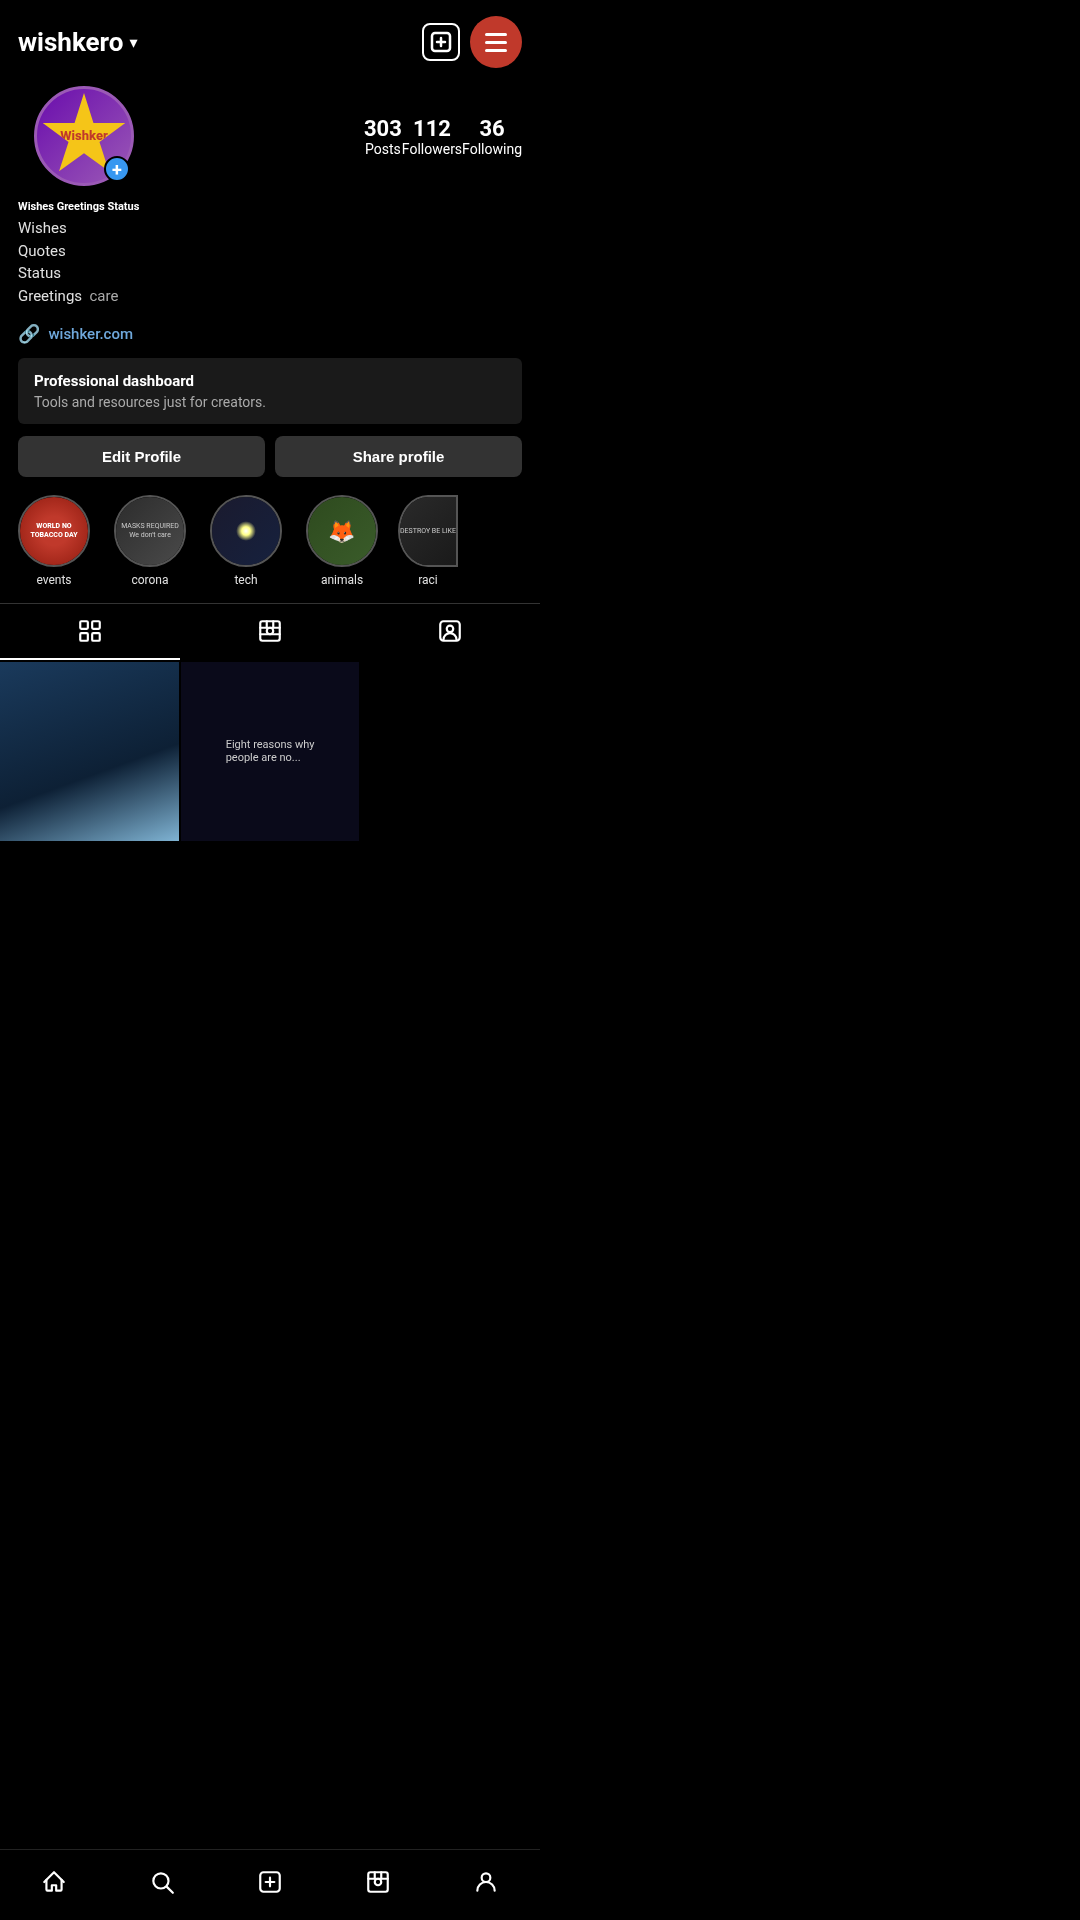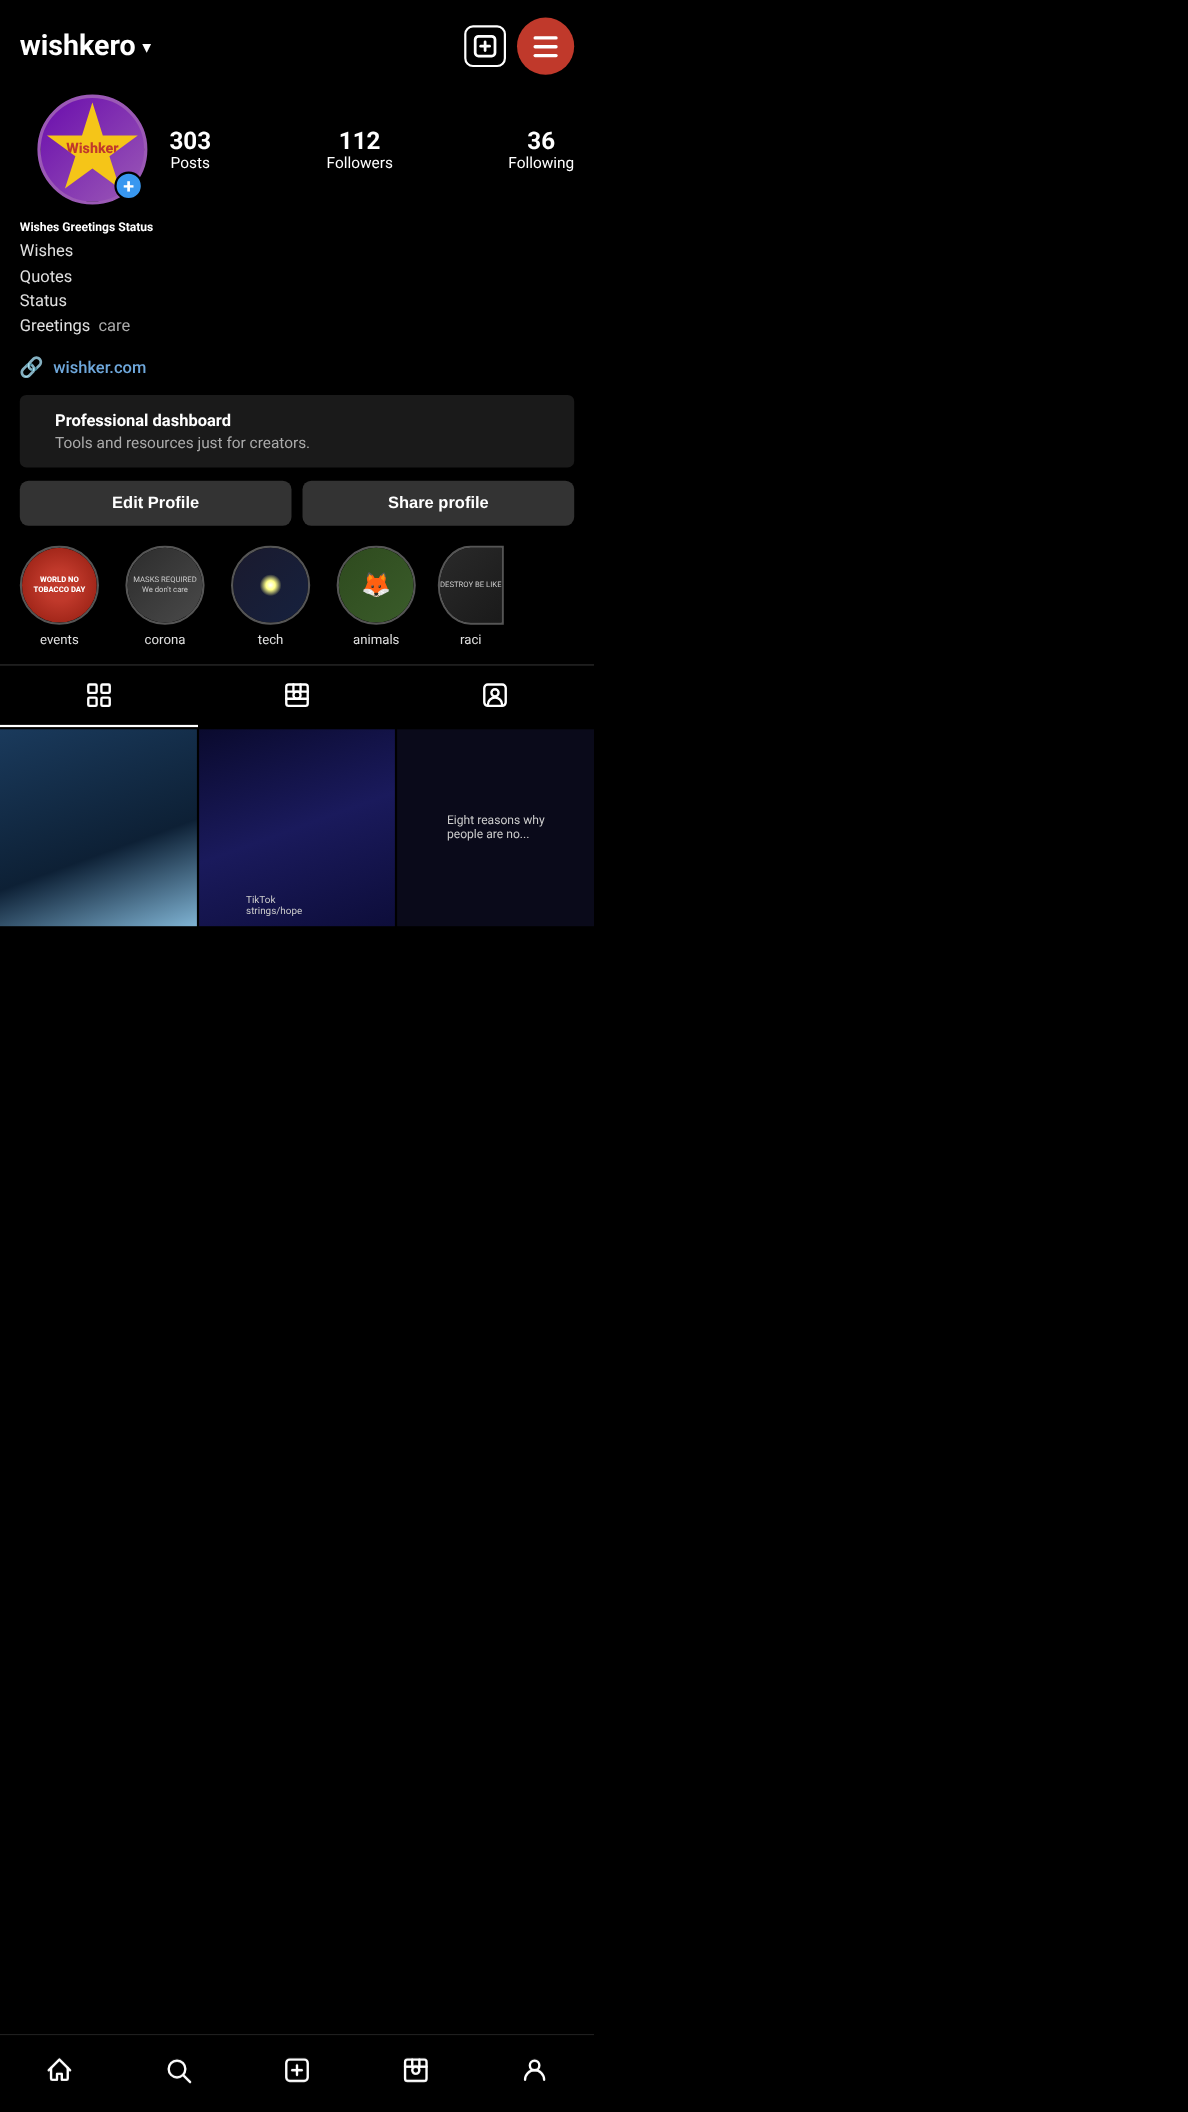--- a/index.html
+++ b/index.html
@@ -114,21 +114,21 @@
       font-size: 18px;
       color: #fff;
       font-weight: 700;
     }
 
     
     .stats {
       display: flex;
       gap: 0;
       flex: 1;
-      justify-content: space-between;
+      justify-content: flex-end;
     }
     .stat-item {
       display: flex; flex-direction: column; align-items: center;
     }
     .stat-number {
       font-size: 22px;
       font-weight: 700;
       color: #fff;
     }
     .stat-label {
@@ -170,21 +170,21 @@
       color: #6fa8dc;
       font-size: 15px;
       font-weight: 500;
     }
 
     
     .pro-dashboard {
       margin: 0 18px 12px 18px;
       background: #1a1a1a;
       border-radius: 6px;
-      padding: 14px 32px;
+      padding: 14px 16px;
       cursor: pointer;
     }
     .pro-title {
       font-size: 15px;
       font-weight: 700;
       color: #fff;
       margin-bottom: 4px;
     }
     .pro-sub {
       font-size: 14px;
@@ -505,23 +505,20 @@
     <svg class="nav-svg" viewBox="0 0 24 24" stroke="#888">
       <rect x="3" y="3" width="18" height="18" rx="3"></rect>
       <circle cx="12" cy="10" r="3"></circle>
       <path d="M6 20c0-3.3 2.7-6 6-6s6 2.7 6 6"></path>
     </svg>
   </div>
 </div>
 
 <div class="posts-grid">
   <div class="post-thumb post-thumb-1"></div>
-  <div class="post-thumb post-thumb-2">
-    <span class="post-text-overlay">TikTok<br>strings/hope</span>
-  </div>
   <div class="post-thumb post-thumb-3">
     <span class="post-text-overlay" style="font-size:11px; color:#ccc; padding:10px;">Eight reasons why people are no...</span>
   </div>
 </div>
 
 <div style="height:80px;"></div>
 <div class="bottom-nav">
   <div class="nav-item">
     <svg class="nav-svg" viewBox="0 0 24 24">
       <path d="M3 12L12 3l9 9"></path>

